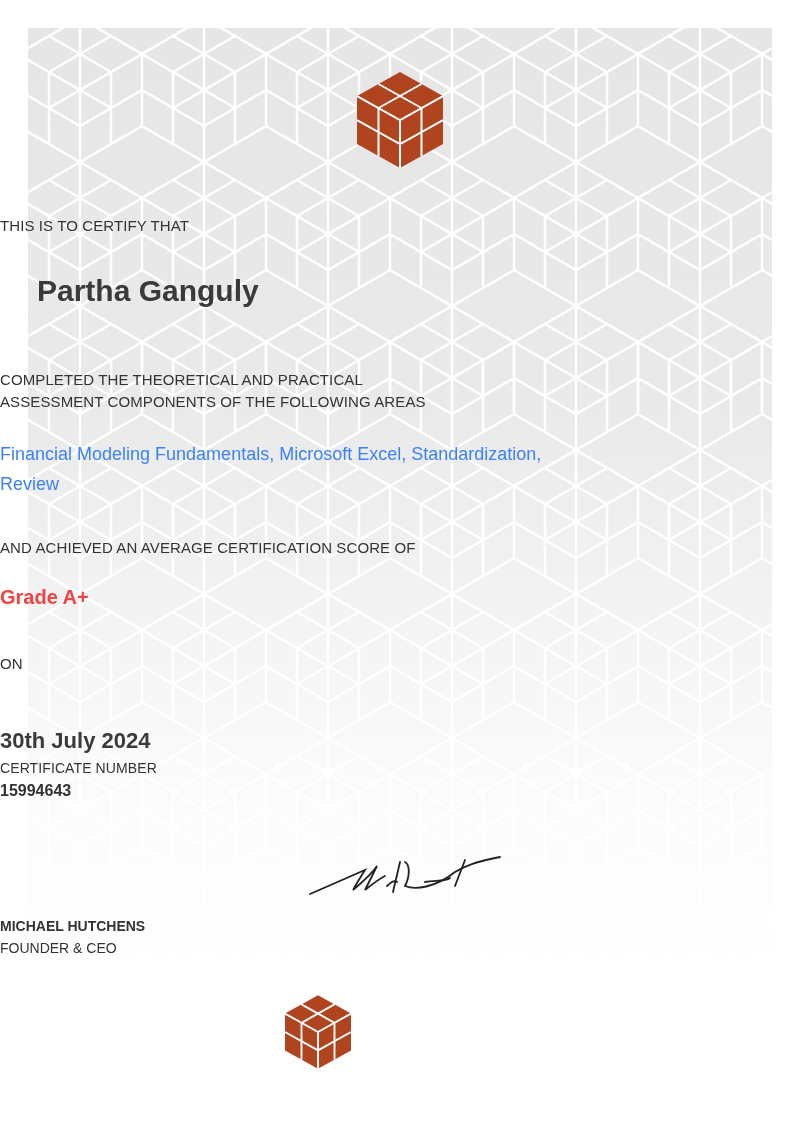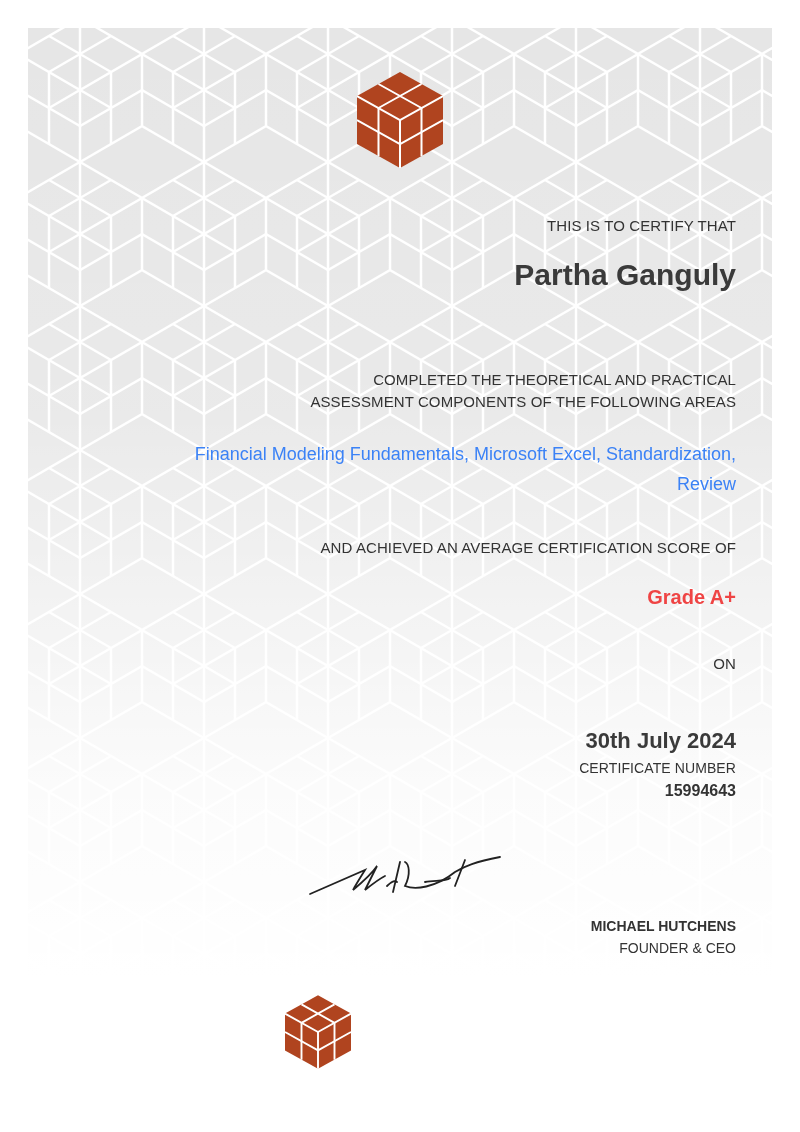--- a/index.html
+++ b/index.html
@@ -1,21 +1,21 @@
 <!DOCTYPE html>
 <html><head>
 <meta charset="utf-8">
 <style>
   html, body { margin:0; padding:0; }
   body { width:800px; height:1132px; background:#ffffff; position:relative; overflow:hidden; font-family:"Liberation Sans", sans-serif; }
   .pattern { position:absolute; left:28px; top:28px; width:744px; height:950px; overflow:hidden; }
   .pattern svg { position:absolute; left:0; top:0; }
   .fade { position:absolute; left:28px; top:28px; width:744px; height:950px;
     background:linear-gradient(to bottom, rgba(255,255,255,0) 0%, rgba(255,255,255,0.15) 40%, rgba(255,255,255,0.85) 80%, rgba(255,255,255,1) 100%); }
-  .abs { position:absolute; left:0; width:736px; text-align:right; }
+  .abs { position:absolute; left:0; width:736px; text-align:left; }
   .t-upper { color:#333333; font-size:15px; letter-spacing:0.1px; }
   .name { font-size:30px; font-weight:bold; color:#3a3a3a; }
   .areas { color:#3b82f6; font-size:18px; line-height:30px; }
   .grade { color:#ef4444; font-size:20px; font-weight:bold; }
   .date { font-size:22px; font-weight:bold; color:#3a3a3a;margin-top:38px; }
   .certnum { font-size:16px; font-weight:bold; color:#333; }
   .signer { font-size:14px; font-weight:bold; color:#333; }
   .title { font-size:14px; color:#333; }
   .brand { position:absolute; left:285px; top:995px; display:flex; align-items:center; }
   .brand-name { font-size:46px; color:#444; margin-left:10px; letter-spacing:-0.5px; }
@@ -47,21 +47,21 @@
     <g stroke="#ffffff" stroke-width="2" fill="none">
       <path d="M0 24 L43 48 L86 24 M43 48 L43 96"></path>
       <path d="M21.5 12 L64.5 36 M64.5 12 L21.5 36"></path>
       <path d="M21.5 36 L21.5 84 M64.5 36 L64.5 84"></path>
       <path d="M0 48 L43 72 L86 48"></path>
     </g>
   </svg>
 </div>
 
 <div class="abs t-upper" style="top:217px;">THIS IS TO CERTIFY THAT</div>
-<div class="abs name" style="top:258px;">Partha Ganguly</div>
+<div class="abs name" style="top:274px;margin-left:37px;">Partha Ganguly</div>
 <div class="abs t-upper" style="top:371px;">COMPLETED THE THEORETICAL AND PRACTICAL</div>
 <div class="abs t-upper" style="top:393px;">ASSESSMENT COMPONENTS OF THE FOLLOWING AREAS</div>
 <div class="abs areas" style="top:439px;">Financial Modeling Fundamentals, Microsoft Excel, Standardization,</div>
 <div class="abs areas" style="top:469px;">Review</div>
 <div class="abs t-upper" style="top:539px;">AND ACHIEVED AN AVERAGE CERTIFICATION SCORE OF</div>
 <div class="abs grade" style="top:586px;">Grade A+</div>
 <div class="abs t-upper" style="top:655px;">ON</div>
 <div class="abs date" style="top:690px;">30th July 2024</div>
 <div class="abs t-upper" style="top:760px; font-size:14px;">CERTIFICATE NUMBER</div>
 <div class="abs certnum" style="top:782px;">15994643</div>

